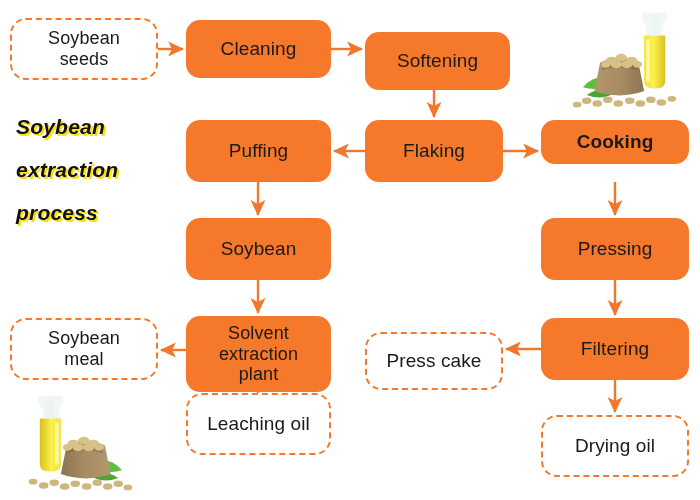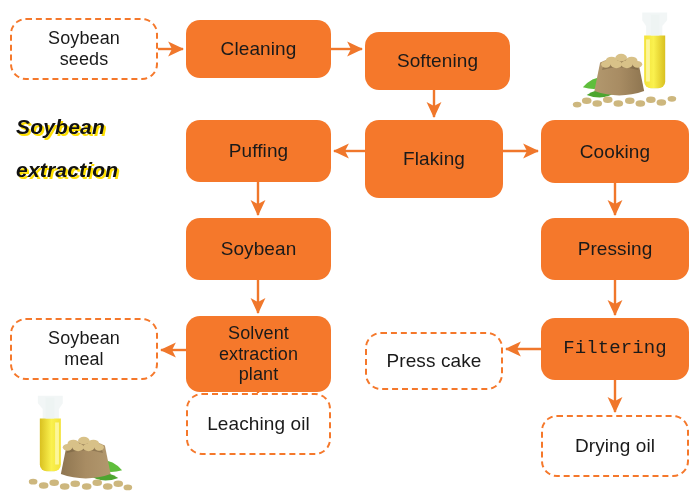--- a/index.html
+++ b/index.html
@@ -149,57 +149,58 @@
       <line x1="615" y1="182" x2="615" y2="215"></line>
       <line x1="615" y1="280" x2="615" y2="315"></line>
       <line x1="541" y1="349" x2="506" y2="349"></line>
       <line x1="615" y1="380" x2="615" y2="412"></line>
     </g>
   </svg>
 
   <div id="title">
     <span>Soybean</span>
     <span>extraction</span>
+    <span>process</span>
   </div>
 
   <div id="nodes">
       <div class="node term multiline" style="left: 10px; top: 18px; width: 148px; height: 62px;">
         <span>Soybean<br>seeds</span>
       </div>
       <div class="node proc" style="left: 186px; top: 20px; width: 145px; height: 58px;">
         <span>Cleaning</span>
       </div>
       <div class="node proc" style="left: 365px; top: 20px; width: 145px; height: 58px; margin-top: 12px;">
         <span>Softening</span>
       </div>
       <div class="node proc" style="left: 186px; top: 120px; width: 145px; height: 62px;">
         <span>Puffing</span>
       </div>
-      <div class="node proc" style="left: 365px; top: 120px; width: 138px; height: 78px;">
+      <div class="node proc" style="left: 365px; top: 120px; width: 138px; height: 62px;">
         <span>Flaking</span>
       </div>
-      <div class="node proc" style="left: 541px; top: 120px; width: 148px; height: 63px;">
+      <div class="node proc" style="left: 541px; top: 120px; width: 148px; height: 44px; font-weight: bold;">
         <span>Cooking</span>
       </div>
       <div class="node proc" style="left: 186px; top: 218px; width: 145px; height: 62px;">
         <span>Soybean</span>
       </div>
       <div class="node proc" style="left: 541px; top: 218px; width: 148px; height: 62px; justify-content: center;">
         <span>Pressing</span>
       </div>
       <div class="node term multiline" style="left: 10px; top: 318px; width: 148px; height: 62px;">
         <span>Soybean<br>meal</span>
       </div>
       <div class="node proc multiline" style="left: 186px; top: 316px; width: 145px; height: 76px;">
         <span>Solvent<br>extraction<br>plant</span>
       </div>
       <div class="node term" style="left: 365px; top: 332px; width: 138px; height: 58px;">
         <span>Press cake</span>
       </div>
-      <div class="node proc" style="left: 541px; top: 318px; width: 148px; height: 62px; font-family: Liberation Mono, monospace;">
+      <div class="node proc" style="left: 541px; top: 318px; width: 148px; height: 62px;">
         <span>Filtering</span>
       </div>
       <div class="node term" style="left: 186px; top: 393px; width: 145px; height: 62px;">
         <span>Leaching oil</span>
       </div>
       <div class="node term" style="left: 541px; top: 415px; width: 148px; height: 62px;">
         <span>Drying oil</span>
       </div>
     </div>
 

